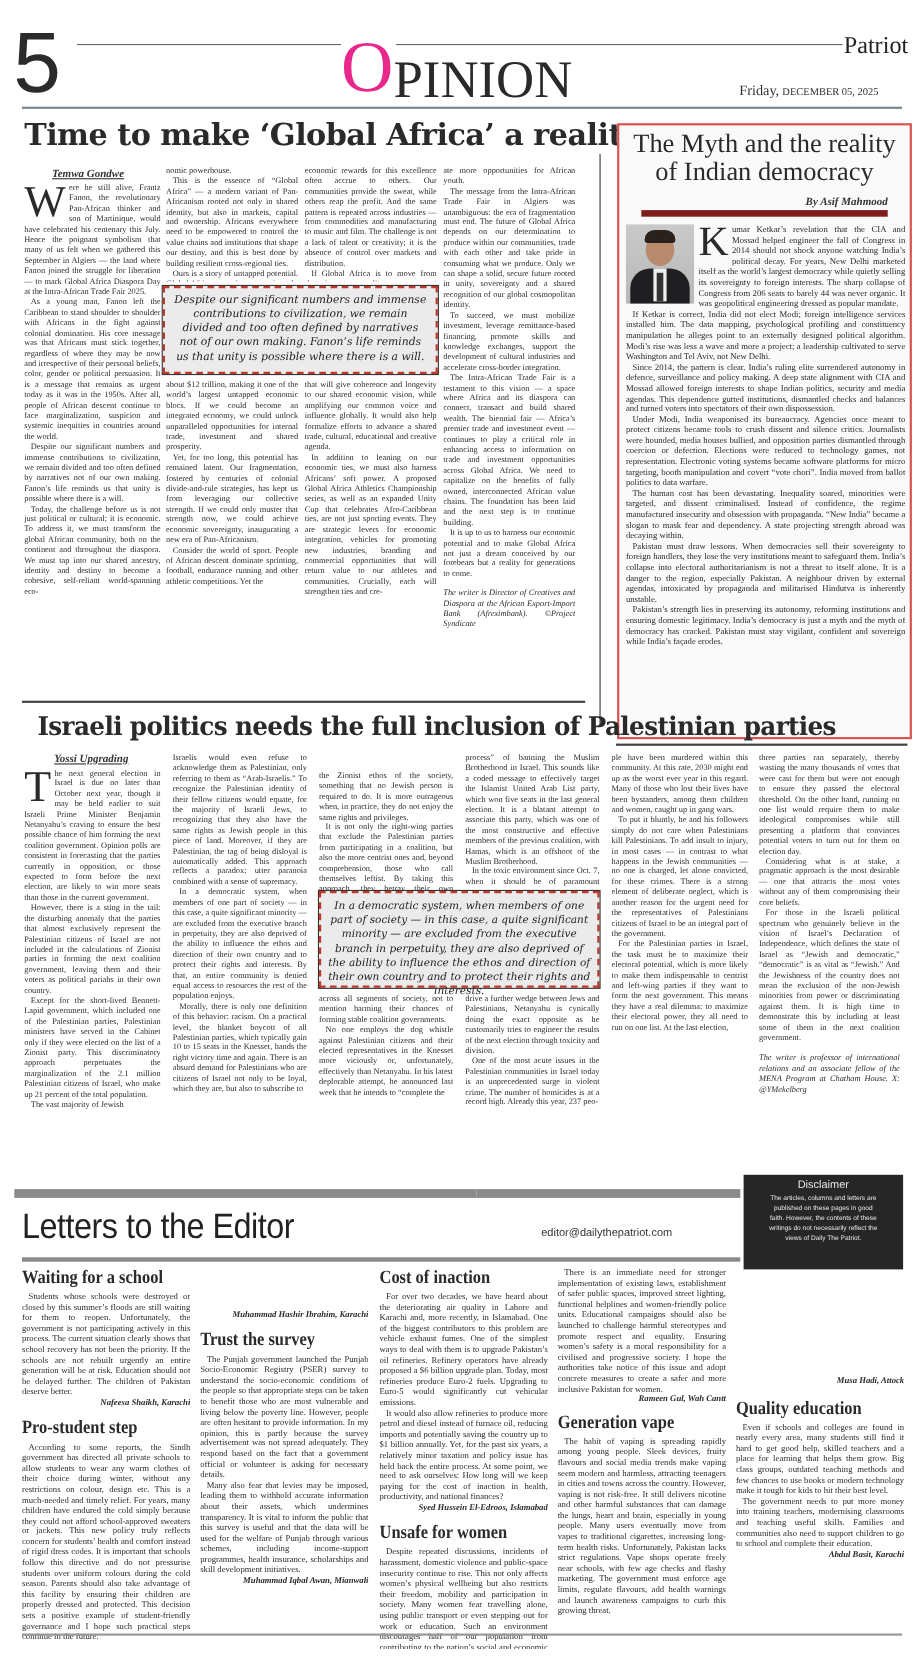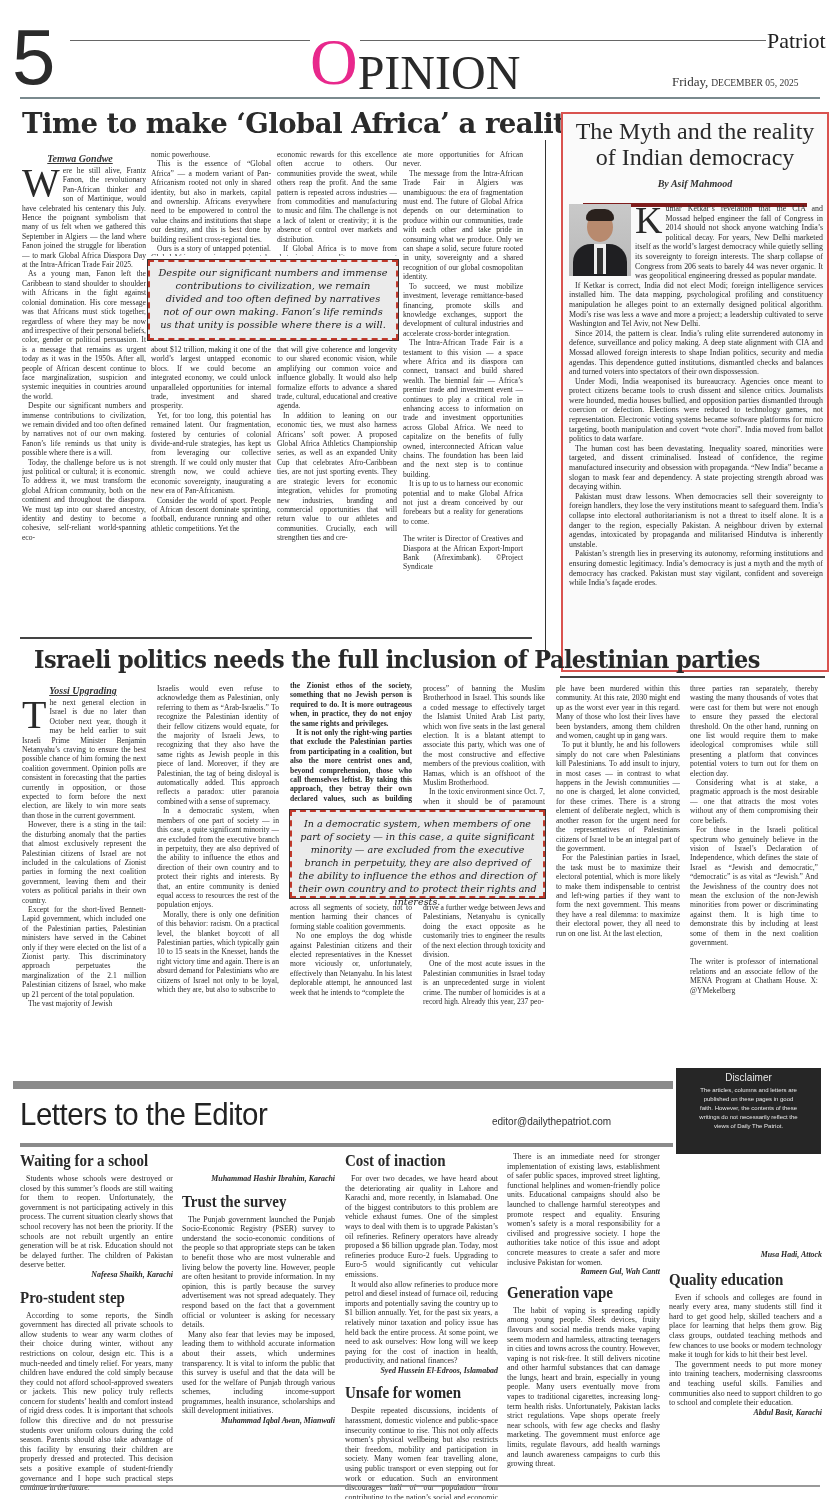--- a/index.html
+++ b/index.html
@@ -4,21 +4,21 @@
 <style>
   * { box-sizing: border-box; margin: 0; padding: 0; }
   html, body { width: 840px; height: 1505px; background: #fff; overflow: hidden; }
   body { font-family: "DejaVu Serif", "Liberation Serif", serif; color: #222; position: relative; }
   .abs { position: absolute; }
   .col { position: absolute; font-family: "Liberation Serif", serif; font-size: 7.6px; line-height: 9.4px; text-align: justify; color: #2a2a2a; overflow: hidden; }
   .col p { text-indent: 6px; }
   .col p.noind { text-indent: 0; }
   .byline { font-family: "Liberation Serif", serif; font-weight: bold; font-style: italic; font-size: 10px; text-decoration: underline; color: #333; }
   .dropcap { float: left; font-size: 40px; line-height: 32px; margin-right: 3px; margin-top: 1px; font-family: "Liberation Serif", serif; }
-  .writer { text-indent: 0 !important; }
+  .writer { font-style: italic; text-indent: 0 !important; }
   .pullquote { position: absolute; background: #ebebeb; border: 2px dashed #c0392b; outline: 1px solid #333; font-family: "DejaVu Serif", serif; font-style: italic; text-align: center; color: #222; }
   .letter-h { font-family: "Liberation Serif", serif; font-weight: bold; font-size: 17px; line-height: 20px; color: #2a2a2a; margin: 2px 0 3px; transform: scaleX(0.88); transform-origin: left; white-space: nowrap; }
   .sign { text-align: right; font-weight: bold; font-style: italic; text-indent: 0 !important; }
   .rule { position: absolute; height: 1px; background: #555; }
 </style>
 </head>
 <body>
 
 <div class="abs" style="left:0;top:0;width:840px;height:100px;">
   <div class="abs" style="left:12px;top:18px;font-family:'Liberation Sans',sans-serif;font-size:78px;line-height:78px;color:#2b2b2b;">5</div>
@@ -70,33 +70,33 @@
     <p>Yet, for too long, this potential has remained latent. Our fragmentation, fostered by centuries of colonial divide-and-rule strategies, has kept us from leveraging our collective strength. If we could only muster that strength now, we could achieve economic sovereignty, inaugurating a new era of Pan-Africanism.</p>
     <p>Consider the world of sport. People of African descent dominate sprinting, football, endurance running and other athletic competitions. Yet the</p>
   </div>
 
   <div class="col" style="left:277px;top:245px;width:120px;height:320px;">
     <p class="noind">that will give coherence and longevity to our shared economic vision, while amplifying our common voice and influence globally. It would also help formalize efforts to advance a shared trade, cultural, educational and creative agenda.</p>
     <p>In addition to leaning on our economic ties, we must also harness Africans’ soft power. A proposed Global Africa Athletics Championship series, as well as an expanded Unity Cup that celebrates Afro-Caribbean ties, are not just sporting events. They are strategic levers for economic integration, vehicles for promoting new industries, branding and commercial opportunities that will return value to our athletes and communities. Crucially, each will strengthen ties and cre-</p>
   </div>
 
   <div class="col" style="left:403px;top:50px;width:120px;height:515px;">
-    <p class="noind">ate more opportunities for African never.</p>
+    <p class="noind">ate more opportunities for African youth.</p>
     <p>The message from the Intra-African Trade Fair in Algiers was unambiguous: the era of fragmentation must end. The future of Global Africa depends on our determination to produce within our communities, trade with each other and take pride in consuming what we produce. Only we can shape a solid, secure future rooted in unity, sovereignty and a shared recognition of our global cosmopolitan identity.</p>
     <p>To succeed, we must mobilize investment, leverage remittance-based financing, promote skills and knowledge exchanges, support the development of cultural industries and accelerate cross-border integration.</p>
     <p>The Intra-African Trade Fair is a testament to this vision — a space where Africa and its diaspora can connect, transact and build shared wealth. The biennial fair — Africa’s premier trade and investment event — continues to play a critical role in enhancing access to information on trade and investment opportunities across Global Africa. We need to capitalize on the benefits of fully owned, interconnected African value chains. The foundation has been laid and the next step is to continue building.</p>
     <p>It is up to us to harness our economic potential and to make Global Africa not just a dream conceived by our forebears but a reality for generations to come.</p>
     <p class="writer" style="margin-top:8px;">The writer is Director of Creatives and Diaspora at the African Export-Import Bank (Afreximbank). ©Project Syndicate</p>
   </div>
   <div class="abs" style="left:545px;top:40px;width:1px;height:520px;background:#333;"></div>
 </div>
 
 <div class="abs" style="left:561px;top:112px;width:268px;height:560px;border:2px solid #d9534f;background:#fafafa;">
   <h2 class="abs" style="left:6px;top:4px;width:252px;font-family:'Liberation Serif',serif;font-weight:normal;font-size:24px;line-height:26px;color:#2a2a2a;text-align:center;">The Myth  and the reality of Indian democracy</h2>
-  <div class="abs byline" style="left:20px;top:64px;width:224px;text-align:center;text-decoration:none;border-bottom:4px solid #7f1d1d;padding-bottom:14px;">By Asif Mahmood</div>
+  <div class="abs byline" style="left:20px;top:64px;width:224px;text-align:right;text-decoration:none;border-bottom:6px solid #7f1d1d;padding-bottom:2px;">By Asif Mahmood</div>
   <div class="abs" style="left:6px;top:90px;width:62px;height:72px;background:linear-gradient(180deg,#c9c9c9 0%,#b8b8b8 100%);overflow:hidden;">
     <div style="position:absolute;left:18px;top:8px;width:26px;height:30px;border-radius:50%;background:#b88a6e;"></div>
     <div style="position:absolute;left:17px;top:5px;width:28px;height:12px;border-radius:12px 12px 4px 4px;background:#2a211d;"></div>
     <div style="position:absolute;left:4px;top:40px;width:54px;height:40px;border-radius:18px 18px 0 0;background:#1f1f22;"></div>
     <div style="position:absolute;left:25px;top:40px;width:12px;height:30px;background:#eee;"></div>
     <div style="position:absolute;left:28px;top:44px;width:6px;height:26px;background:#333;"></div>
   </div>
   <div class="col" style="left:6px;top:90px;width:254px;height:462px;font-size:7.9px;line-height:9.6px;">
     <span style="float:left;width:66px;height:74px;"></span>
     <span class="dropcap" style="font-size:38px;line-height:30px;">K</span>
@@ -122,21 +122,21 @@
     <p class="noind">he next general election in Israel is due no later than October next year, though it may be held earlier to suit Israeli Prime Minister Benjamin Netanyahu’s craving to ensure the best possible chance of him forming the next coalition government. Opinion polls are consistent in forecasting that the parties currently in opposition, or those expected to form before the next election, are likely to win more seats than those in the current government.</p>
     <p>However, there is a sting in the tail: the disturbing anomaly that the parties that almost exclusively represent the Palestinian citizens of Israel are not included in the calculations of Zionist parties in forming the next coalition government, leaving them and their voters as political pariahs in their own country.</p>
     <p>Except for the short-lived Bennett-Lapid government, which included one of the Palestinian parties, Palestinian ministers have served in the Cabinet only if they were elected on the list of a Zionist party. This discriminatory approach perpetuates the marginalization of the 2.1 million Palestinian citizens of Israel, who make up 21 percent of the total population.</p>
     <p>The vast majority of Jewish</p>
   </div>
   <div class="col" style="left:157px;top:44px;width:122px;height:354px;">
     <p class="noind">Israelis would even refuse to acknowledge them as Palestinian, only referring to them as “Arab-Israelis.” To recognize the Palestinian identity of their fellow citizens would equate, for the majority of Israeli Jews, to recognizing that they also have the same rights as Jewish people in this piece of land. Moreover, if they are Palestinian, the tag of being disloyal is automatically added. This approach reflects a paradox: utter paranoia combined with a sense of supremacy.</p>
     <p>In a democratic system, when members of one part of society — in this case, a quite significant minority — are excluded from the executive branch in perpetuity, they are also deprived of the ability to influence the ethos and direction of their own country and to protect their rights and interests. By that, an entire community is denied equal access to resources the rest of the population enjoys.</p>
     <p>Morally, there is only one definition of this behavior: racism. On a practical level, the blanket boycott of all Palestinian parties, which typically gain 10 to 15 seats in the Knesset, hands the right victory time and again. There is an absurd demand for Palestinians who are citizens of Israel not only to be loyal, which they are, but also to subscribe to</p>
   </div>
-  <div class="col" style="left:290px;top:41px;width:122px;height:122px;font-weight:bold;">
+  <div class="col" style="left:290px;top:60px;width:122px;height:122px;">
     <p class="noind">the Zionist ethos of the society, something that no Jewish person is required to do. It is more outrageous when, in practice, they do not enjoy the same rights and privileges.</p>
     <p>It is not only the right-wing parties that exclude the Palestinian parties from participating in a coalition, but also the more centrist ones and, beyond comprehension, those who call themselves leftist. By taking this approach, they betray their own declared values, such as building social cohesion and integration</p>
   </div>
   <div class="col" style="left:423px;top:44px;width:122px;height:122px;">
     <p class="noind">process” of banning the Muslim Brotherhood in Israel. This sounds like a coded message to effectively target the Islamist United Arab List party, which won five seats in the last general election. It is a blatant attempt to associate this party, which was one of the most constructive and effective members of the previous coalition, with Hamas, which is an offshoot of the Muslim Brotherhood.</p>
     <p>In the toxic environment since Oct. 7, when it should be of paramount importance not to</p>
   </div>
   <div class="pullquote" style="left:290px;top:170px;width:255px;height:88px;font-size:9.6px;line-height:13px;padding:5px 6px;">
     <span>In a democratic system, when members of one part of society — in this case, a quite significant minority — are excluded from the executive branch in perpetuity, they are also deprived of the ability to influence the ethos and direction of their own country and to protect their rights and interests.</span>
   </div>
@@ -174,21 +174,21 @@
 
   <div class="col" style="left:20px;top:69px;width:153px;height:350px;font-size:7.9px;line-height:9.6px;">
     <div class="letter-h">Waiting for a school</div>
     <p>Students whose schools were destroyed or closed by this summer’s floods are still waiting for them to reopen. Unfortunately, the government is not participating actively in this process. The current situation clearly shows that school recovery has not been the priority. If the schools are not rebuilt urgently an entire generation will be at risk. Education should not be delayed further. The children of Pakistan deserve better.</p>
     <p class="sign">Nafeesa Shaikh, Karachi</p>
     <div class="letter-h" style="margin-top:8px;">Pro-student step</div>
     <p>According to some reports, the Sindh government has directed all private schools to allow students to wear any warm clothes of their choice during winter, without any restrictions on colour, design etc. This is a much-needed and timely relief. For years, many children have endured the cold simply because they could not afford school-approved sweaters or jackets. This new policy truly reflects concern for students’ health and comfort instead of rigid dress codes. It is important that schools follow this directive and do not pressurise students over uniform colours during the cold season. Parents should also take advantage of this facility by ensuring their children are properly dressed and protected. This decision sets a positive example of student-friendly governance and I hope such practical steps continue in the future.</p>
   </div>
 
   <div class="col" style="left:182px;top:72px;width:153px;height:346px;font-size:7.9px;line-height:9.6px;">
-    <p class="sign" style="margin-top:22px;">Muhammad Hashir Ibrahim, Karachi</p>
+    <p class="sign" style="margin-top:38px;">Muhammad Hashir Ibrahim, Karachi</p>
     <div class="letter-h" style="margin-top:8px;">Trust the survey</div>
     <p>The Punjab government launched the Punjab Socio-Economic Registry (PSER) survey to understand the socio-economic conditions of the people so that appropriate steps can be taken to benefit those who are most vulnerable and living below the poverty line. However, people are often hesitant to provide information. In my opinion, this is partly because the survey advertisement was not spread adequately. They respond based on the fact that a government official or volunteer is asking for necessary details.</p>
     <p>Many also fear that levies may be imposed, leading them to withhold accurate information about their assets, which undermines transparency. It is vital to inform the public that this survey is useful and that the data will be used for the welfare of Punjab through various schemes, including income-support programmes, health insurance, scholarships and skill development initiatives.</p>
     <p class="sign">Muhammad Iqbal Awan, Mianwali</p>
   </div>
 
   <div class="col" style="left:345px;top:69px;width:153px;height:350px;font-size:7.9px;line-height:9.6px;">
     <div class="letter-h">Cost of inaction</div>
     <p>For over two decades, we have heard about the deteriorating air quality in Lahore and Karachi and, more recently, in Islamabad. One of the biggest contributors to this problem are vehicle exhaust fumes. One of the simplest ways to deal with them is to upgrade Pakistan’s oil refineries. Refinery operators have already proposed a $6 billion upgrade plan. Today, most refineries produce Euro-2 fuels. Upgrading to Euro-5 would significantly cut vehicular emissions.</p>
     <p>It would also allow refineries to produce more petrol and diesel instead of furnace oil, reducing imports and potentially saving the country up to $1 billion annually. Yet, for the past six years, a relatively minor taxation and policy issue has held back the entire process. At some point, we need to ask ourselves: How long will we keep paying for the cost of inaction in health, productivity, and national finances?</p>

